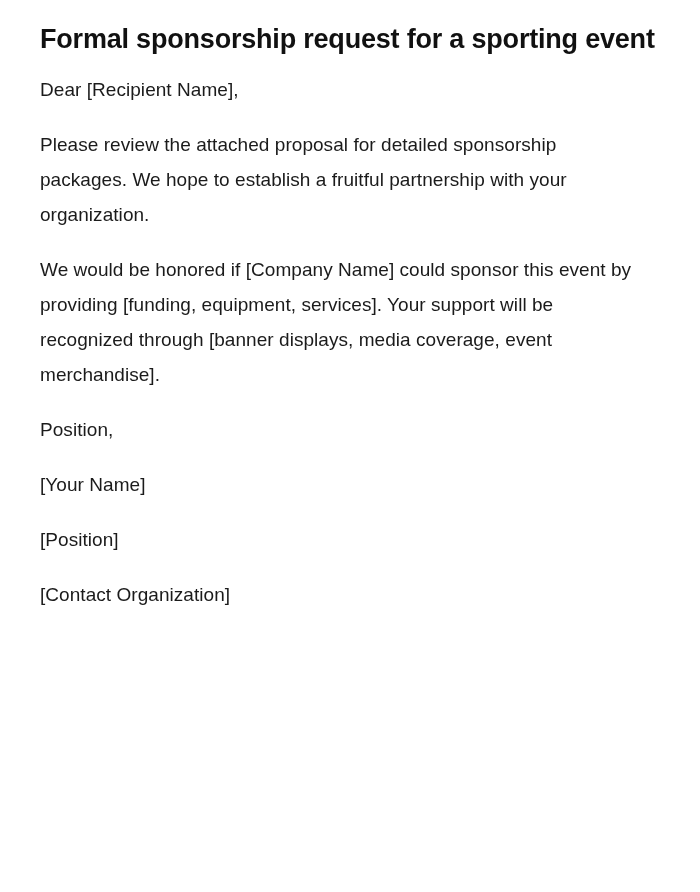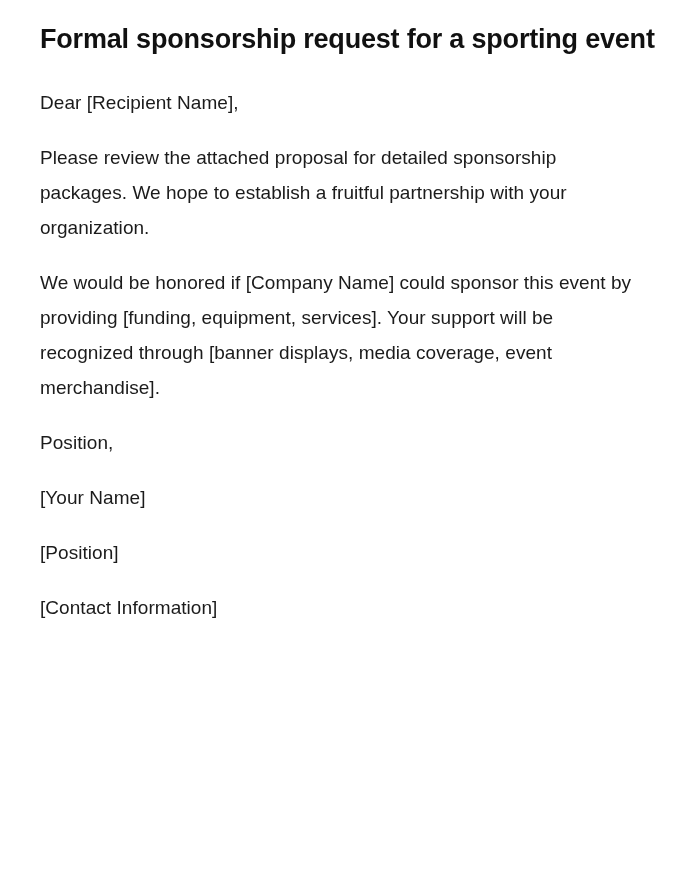--- a/index.html
+++ b/index.html
@@ -21,21 +21,21 @@
     background: #ffffff;
     padding: 22px 60px 0 40px;
   }
   .doc-title {
     font-family: "Liberation Sans", sans-serif;
     font-size: 27px;
     line-height: 34px;
     font-weight: bold;
     letter-spacing: -0.2px;
     color: #111111;
-    margin: 0 0 29px 0;
+    margin: 0 0 16px 0;
     white-space: nowrap;
   }
   .doc-body {
     font-size: 19px;
     line-height: 35px;
     color: #1b1b1b;
   }
   .para {
     margin: 0 0 20px 0;
     max-width: 600px;
@@ -52,15 +52,15 @@
 <div class="page">
   <h1 class="doc-title">Formal sponsorship request for a sporting event</h1>
 
   <div class="doc-body">
     <p class="para">Dear [Recipient Name],</p>
     <p class="para">Please review the attached proposal for detailed sponsorship packages. We hope to establish a fruitful partnership with your organization.</p>
     <p class="para">We would be honored if [Company Name] could sponsor this event by providing [funding, equipment, services]. Your support will be recognized through [banner displays, media coverage, event merchandise].</p>
     <p class="para">Position,</p>
     <p class="para">[Your Name]</p>
     <p class="para">[Position]</p>
-    <p class="para">[Contact Information]</p>
+    <p class="para">[Contact Organization]</p>
   </div>
 </div>
 
 </body></html>

